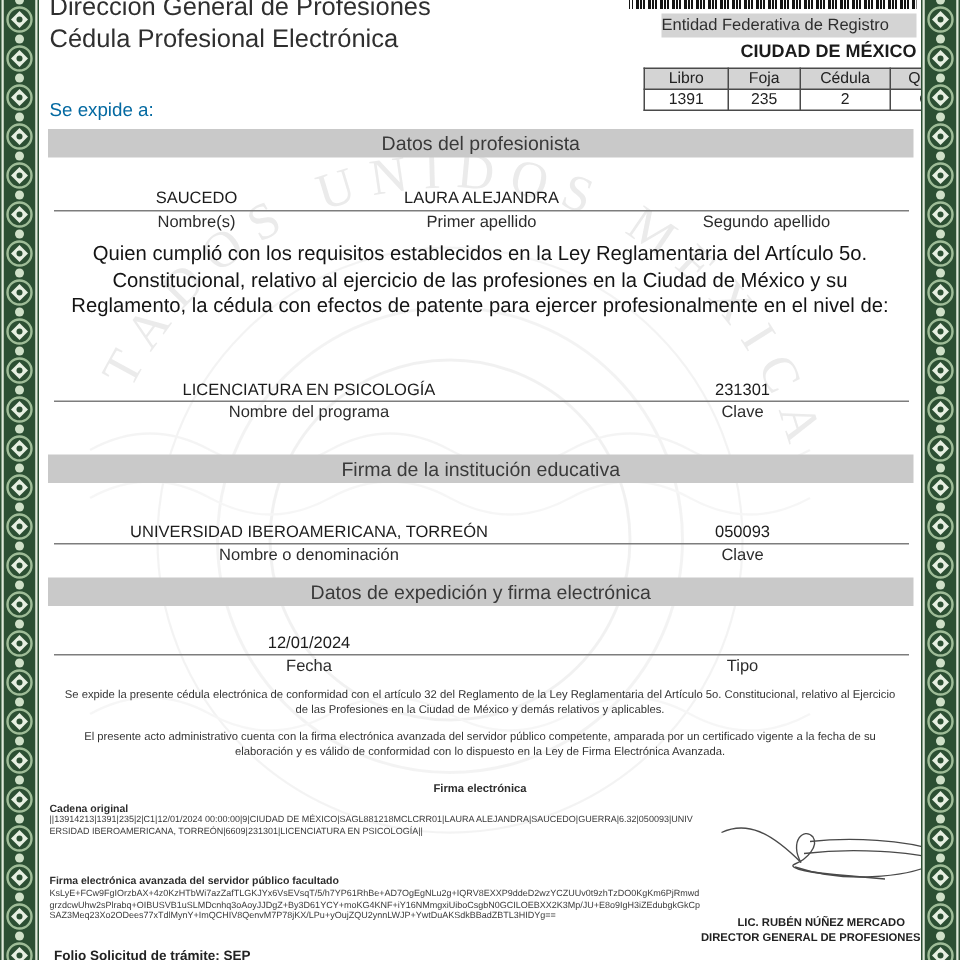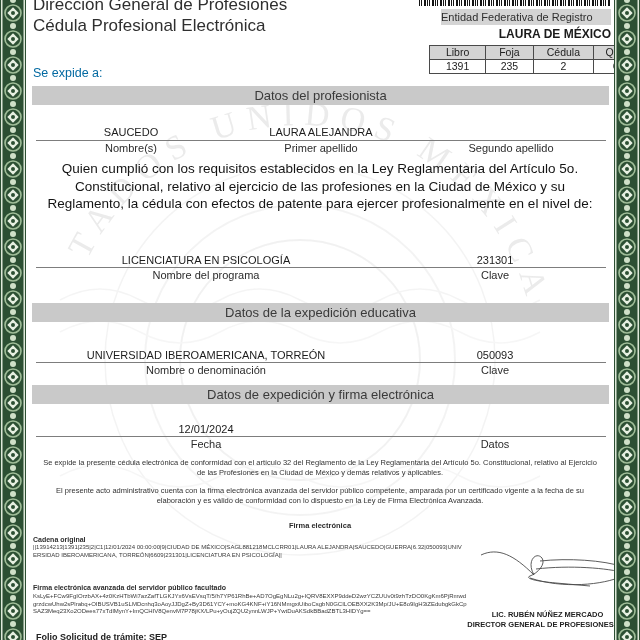--- a/index.html
+++ b/index.html
@@ -102,21 +102,21 @@
         <circle cx="13" cy="26" r="3" fill="#cfe0c8"></circle>
       </pattern>
     </defs>
     <rect width="26" height="640" fill="url(#ornR)"></rect>
   </svg>
 
   <div class="abs z title1">Dirección General de Profesiones</div>
   <div class="abs z title2">Cédula Profesional Electrónica</div>
   <div class="abs z barcode"></div>
   <div class="abs z efr-bar">Entidad Federativa de Registro</div>
-  <div class="abs z cdmx">LAURA DE MÉXICO</div>
+  <div class="abs z cdmx">CIUDAD DE MÉXICO</div>
 
   <table class="reg">
     <tbody>
         <tr>
       <th style="width:26%">Libro</th>
       <th style="width:22%">Foja</th>
       <th style="width:28%">Cédula</th>
       <th style="width:24%">Quien</th>
     </tr>
     <tr>
@@ -144,34 +144,34 @@
   </div>
 
   <div class="abs z para">Quien cumplió con los requisitos establecidos en la Ley Reglamentaria del Artículo 5o. Constitucional, relativo al ejercicio de las profesiones en la Ciudad de México y su Reglamento, la cédula con efectos de patente para ejercer profesionalmente en el nivel de:</div>
 
   <div class="abs z colL val" style="top:254px;">LICENCIATURA EN PSICOLOGÍA</div>
   <div class="abs z colR val" style="top:254px;">231301</div>
   <div class="abs z hline" style="top:267px;"></div>
   <div class="abs z colL lab" style="top:269px;">Nombre del programa</div>
   <div class="abs z colR lab" style="top:269px;">Clave</div>
 
-  <div class="abs z secbar bar2">Datos de la expedición educativa</div>
+  <div class="abs z secbar bar2">Firma de la institución educativa</div>
 
   <div class="abs z colL val" style="top:349px;">UNIVERSIDAD IBEROAMERICANA, TORREÓN</div>
   <div class="abs z colR val" style="top:349px;">050093</div>
   <div class="abs z hline" style="top:362px;"></div>
   <div class="abs z colL lab" style="top:364px;">Nombre o denominación</div>
   <div class="abs z colR lab" style="top:364px;">Clave</div>
 
   <div class="abs z secbar bar3">Datos de expedición y firma electrónica</div>
 
   <div class="abs z colL val" style="top:423px;">12/01/2024</div>
   <div class="abs z hline" style="top:436px;"></div>
   <div class="abs z colL lab" style="top:438px;">Fecha</div>
-  <div class="abs z colR lab" style="top:438px;">Datos</div>
+  <div class="abs z colR lab" style="top:438px;">Tipo</div>
 
   <div class="abs z legal" style="top:458px;">Se expide la presente cédula electrónica de conformidad con el artículo 32 del Reglamento de la Ley Reglamentaria del Artículo 5o. Constitucional, relativo al Ejercicio de las Profesiones en la Ciudad de México y demás relativos y aplicables.</div>
   <div class="abs z legal" style="top:486px;">El presente acto administrativo cuenta con la firma electrónica avanzada del servidor público competente, amparada por un certificado vigente a la fecha de su elaboración y es válido de conformidad con lo dispuesto en la Ley de Firma Electrónica Avanzada.</div>
 
   <div class="abs z firma-title">Firma electrónica</div>
 
   <div class="abs z tinylab cadena-label">Cadena original</div>
   <div class="abs z tinytxt cadena">||13914213|1391|235|2|C1|12/01/2024 00:00:00|9|CIUDAD DE MÉXICO|SAGL881218MCLCRR01|LAURA ALEJANDRA|SAUCEDO|GUERRA|6.32|050093|UNIVERSIDAD IBEROAMERICANA, TORREÓN|6609|231301|LICENCIATURA EN PSICOLOGÍA||</div>
 
   <div class="abs z tinylab sello-label">Firma electrónica avanzada del servidor público facultado</div>

